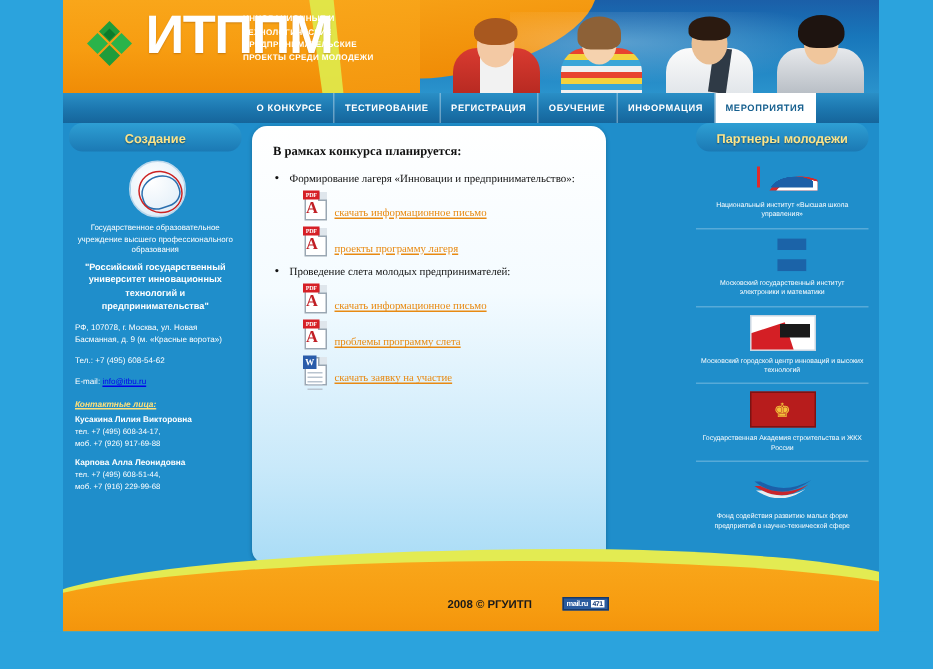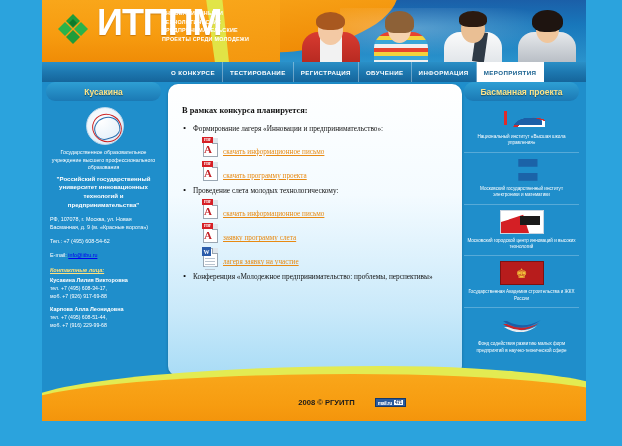--- a/index.html
+++ b/index.html
@@ -132,24 +132,24 @@
     padding: 0 4px; margin-top: 6px;
   }
   .contacts-head {
     font-size: 5.6px; font-weight: bold; font-style: italic;
     color:#ffe07a; text-decoration: underline; margin-top: 7px;
   }
   .person-name { font-weight:bold; color:#ffffff; font-size:5.5px; }
   .person-line { color:#ffffff; font-size:5.2px; }
   
   .content {
-    position: absolute; left: 126px; top: 2px; width: 294px; height: 292px;
+    position: absolute; left: 126px; top: 2px; width: 236px; height: 292px;
     background: linear-gradient(180deg,#ffffff 0%, #f4fbff 38%, #c9e9fa 78%, #a9dcf6 100%);
     border-radius: 10px 10px 10px 10px;
-    padding: 22px 14px 6px 14px;
+    padding: 12px 14px 6px 14px;
     box-shadow: 0 1px 3px rgba(0,0,0,.25);
     overflow: hidden;
   }
   .content h1 {
     font-family: "Liberation Serif", serif;
     font-size: 8.4px; font-weight: bold; color:#111; margin-bottom: 9px;
   }
   .bullets { list-style: none; }
   .bullets > li {
     position: relative; padding-left: 11px; margin-bottom: 4px;
@@ -328,21 +328,21 @@
     <div class="nav-item">ТЕСТИРОВАНИЕ</div>
     <div class="nav-item">РЕГИСТРАЦИЯ</div>
     <div class="nav-item">ОБУЧЕНИЕ</div>
     <div class="nav-item">ИНФОРМАЦИЯ</div>
     <div class="nav-item active">МЕРОПРИЯТИЯ</div>
   </div>
 
   <div class="body-area">
 
     <div class="sidebar-left">
-      <div class="side-head">Кусакина</div>
+      <div class="side-head">Создание</div>
       <div class="univ-logo"></div>
       <div class="univ-name">Государственное образовательное учреждение высшего профессионального образования</div>
       <div class="univ-name" style="margin-top:3px;">
         <b>"Российский государственный университет инновационных технологий и предпринимательства"</b>
       </div>
 
       <div class="side-text">РФ, 107078, г. Москва, ул. Новая Басманная, д. 9 (м. «Красные ворота»)</div>
       <div class="side-text">Тел.: +7 (495) 608-54-62</div>
       <div class="side-text mail">
         <span>E-mail:</span>
@@ -381,69 +381,66 @@
             </div>
             <a class="dl-link" href="#">скачать информационное письмо</a>
           </div>
           <div class="dl-row">
             <div class="file-icon">
               <div class="fi-page"></div>
                 <div class="fi-fold"></div>
               <div class="fi-pdf-tag">PDF</div>
               <div class="fi-pdf-a">A</div>
             </div>
-            <a class="dl-link" href="#">скачать программу проекта</a>
+            <a class="dl-link" href="#">проекты программу лагеря</a>
           </div>
         </li>
 
         <li>
-          <span>Проведение слета молодых технологическому:</span>
+          <span>Проведение слета молодых предпринимателей:</span>
           <div class="dl-row">
             <div class="file-icon">
               <div class="fi-page"></div>
                 <div class="fi-fold"></div>
               <div class="fi-pdf-tag">PDF</div>
               <div class="fi-pdf-a">A</div>
             </div>
             <a class="dl-link" href="#">скачать информационное письмо</a>
           </div>
           <div class="dl-row">
             <div class="file-icon">
               <div class="fi-page"></div>
                 <div class="fi-fold"></div>
               <div class="fi-pdf-tag">PDF</div>
               <div class="fi-pdf-a">A</div>
             </div>
-            <a class="dl-link" href="#">заявку программу слета</a>
+            <a class="dl-link" href="#">проблемы программу слета</a>
           </div>
           <div class="dl-row">
             <div class="file-icon">
               <div class="fi-page"></div>
                 <div class="fi-fold"></div>
               <div class="fi-doc-tag">W</div>
               <div class="fi-lines">
                   <i></i>
                   <i></i>
                   <i></i>
                   <i></i>
                   <i></i>
                 </div>
             </div>
-            <a class="dl-link" href="#">лагеря заявку на участие</a>
+            <a class="dl-link" href="#">скачать заявку на участие</a>
           </div>
         </li>
 
-        <li>
-          <span>Конференция «Молодежное предпринимательство: проблемы, перспективы»</span>
-        </li>
       </ul>
     </div>
 
     <div class="sidebar-right">
-      <div class="side-head partners">Басманная проекта</div>
+      <div class="side-head partners">Партнеры молодежи</div>
 
       <div class="partner">
         <div class="plogo">
             <div class="plogo-a"></div>
             <div class="plogo-swoosh"></div>
           </div>
         <span>Национальный институт «Высшая школа управления»</span>
       </div>
 
       <div class="partner">

